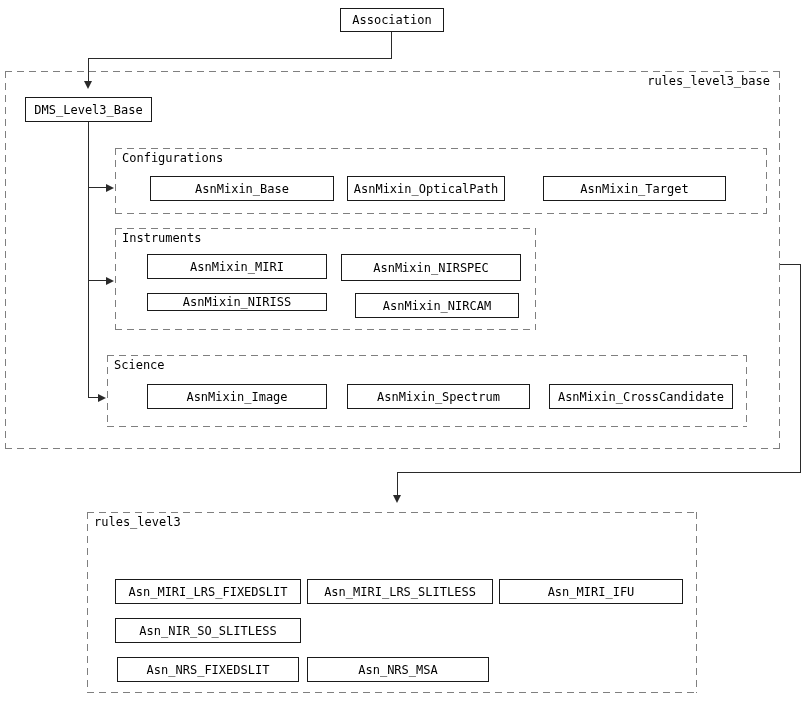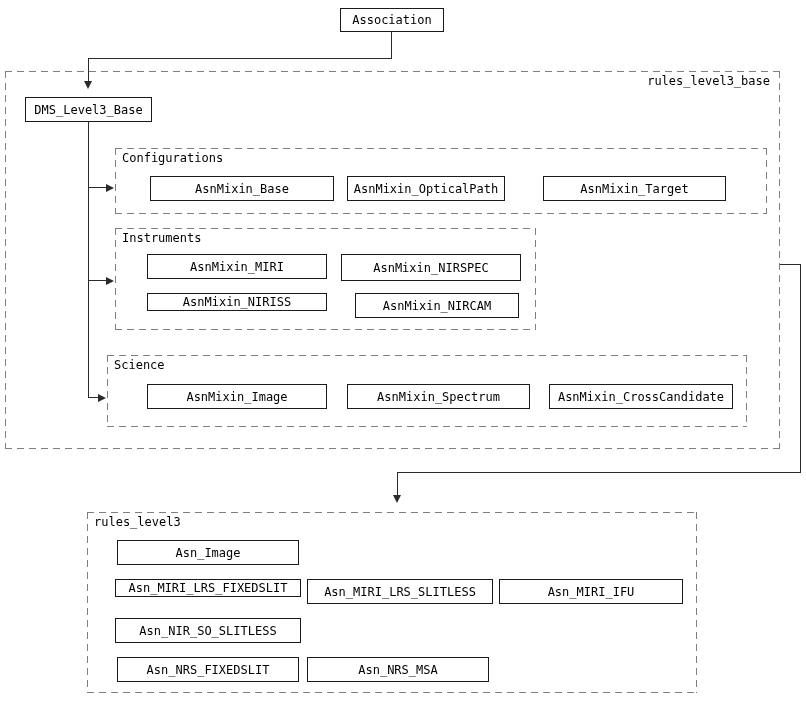--- a/index.html
+++ b/index.html
@@ -130,21 +130,20 @@
   <div class="ev" style="left:397px;top:472px;height:24px"></div>
   <div class="arrow-d" style="left:393px;top:495px"></div>
 
   <div class="cluster" style="left:87px;top:512px;width:610px;height:181px">
     <div class="cluster-label" style="left:7px;top:3px">rules_level3</div>
   <div class="dash-t"></div>
       <div class="dash-b"></div>
       <div class="dash-l"></div>
       <div class="dash-r"></div>
     </div>
-  <div class="node" style="left:117px;top:540px;width:182px;height:25px">Asn_Image</div>
-  <div class="node" style="left:115px;top:579px;width:186px;height:18px">Asn_MIRI_LRS_FIXEDSLIT</div>
+  <div class="node" style="left:115px;top:579px;width:186px;height:25px">Asn_MIRI_LRS_FIXEDSLIT</div>
   <div class="node" style="left:307px;top:579px;width:186px;height:25px">Asn_MIRI_LRS_SLITLESS</div>
   <div class="node" style="left:499px;top:579px;width:184px;height:25px">Asn_MIRI_IFU</div>
   <div class="node" style="left:115px;top:618px;width:186px;height:25px">Asn_NIR_SO_SLITLESS</div>
   <div class="node" style="left:117px;top:657px;width:182px;height:25px">Asn_NRS_FIXEDSLIT</div>
   <div class="node" style="left:307px;top:657px;width:182px;height:25px">Asn_NRS_MSA</div>
 
 </div>
 
 </body></html>

